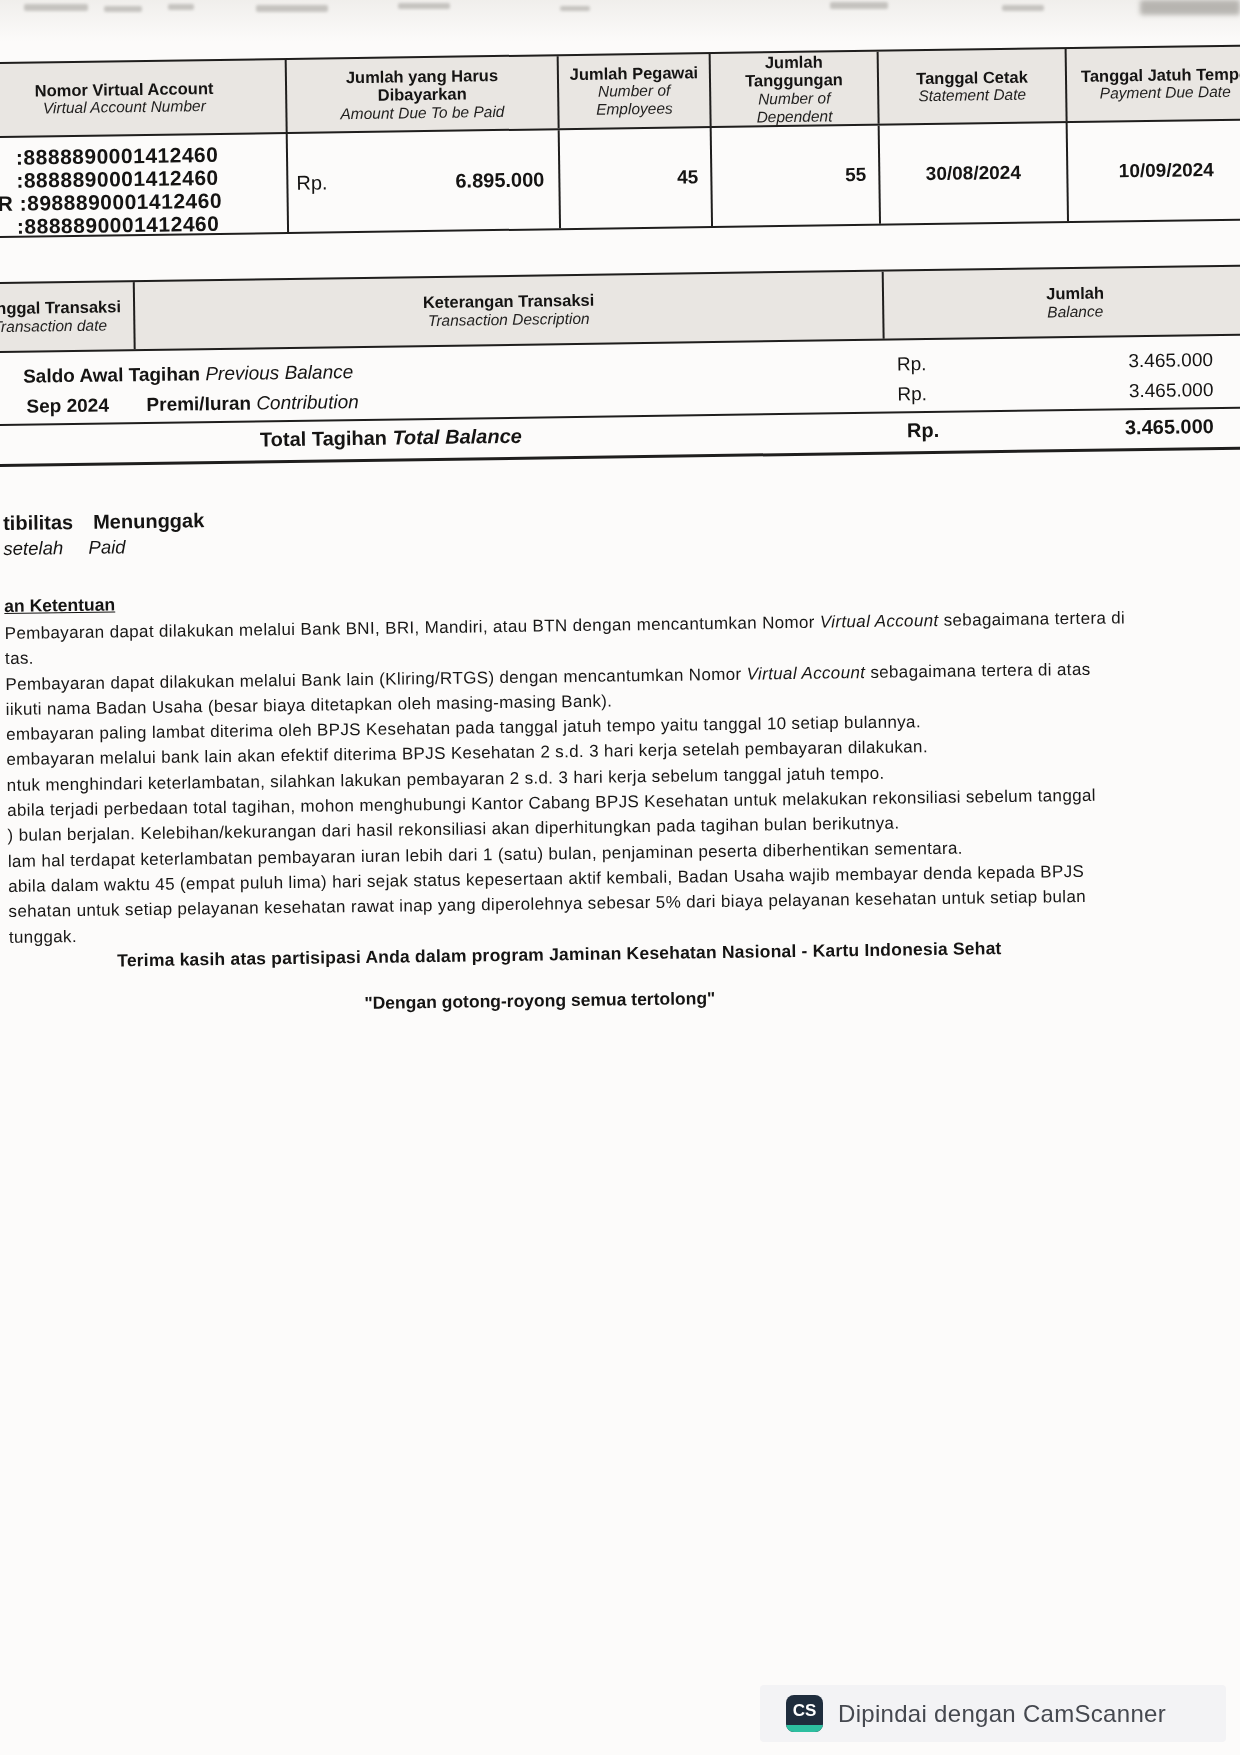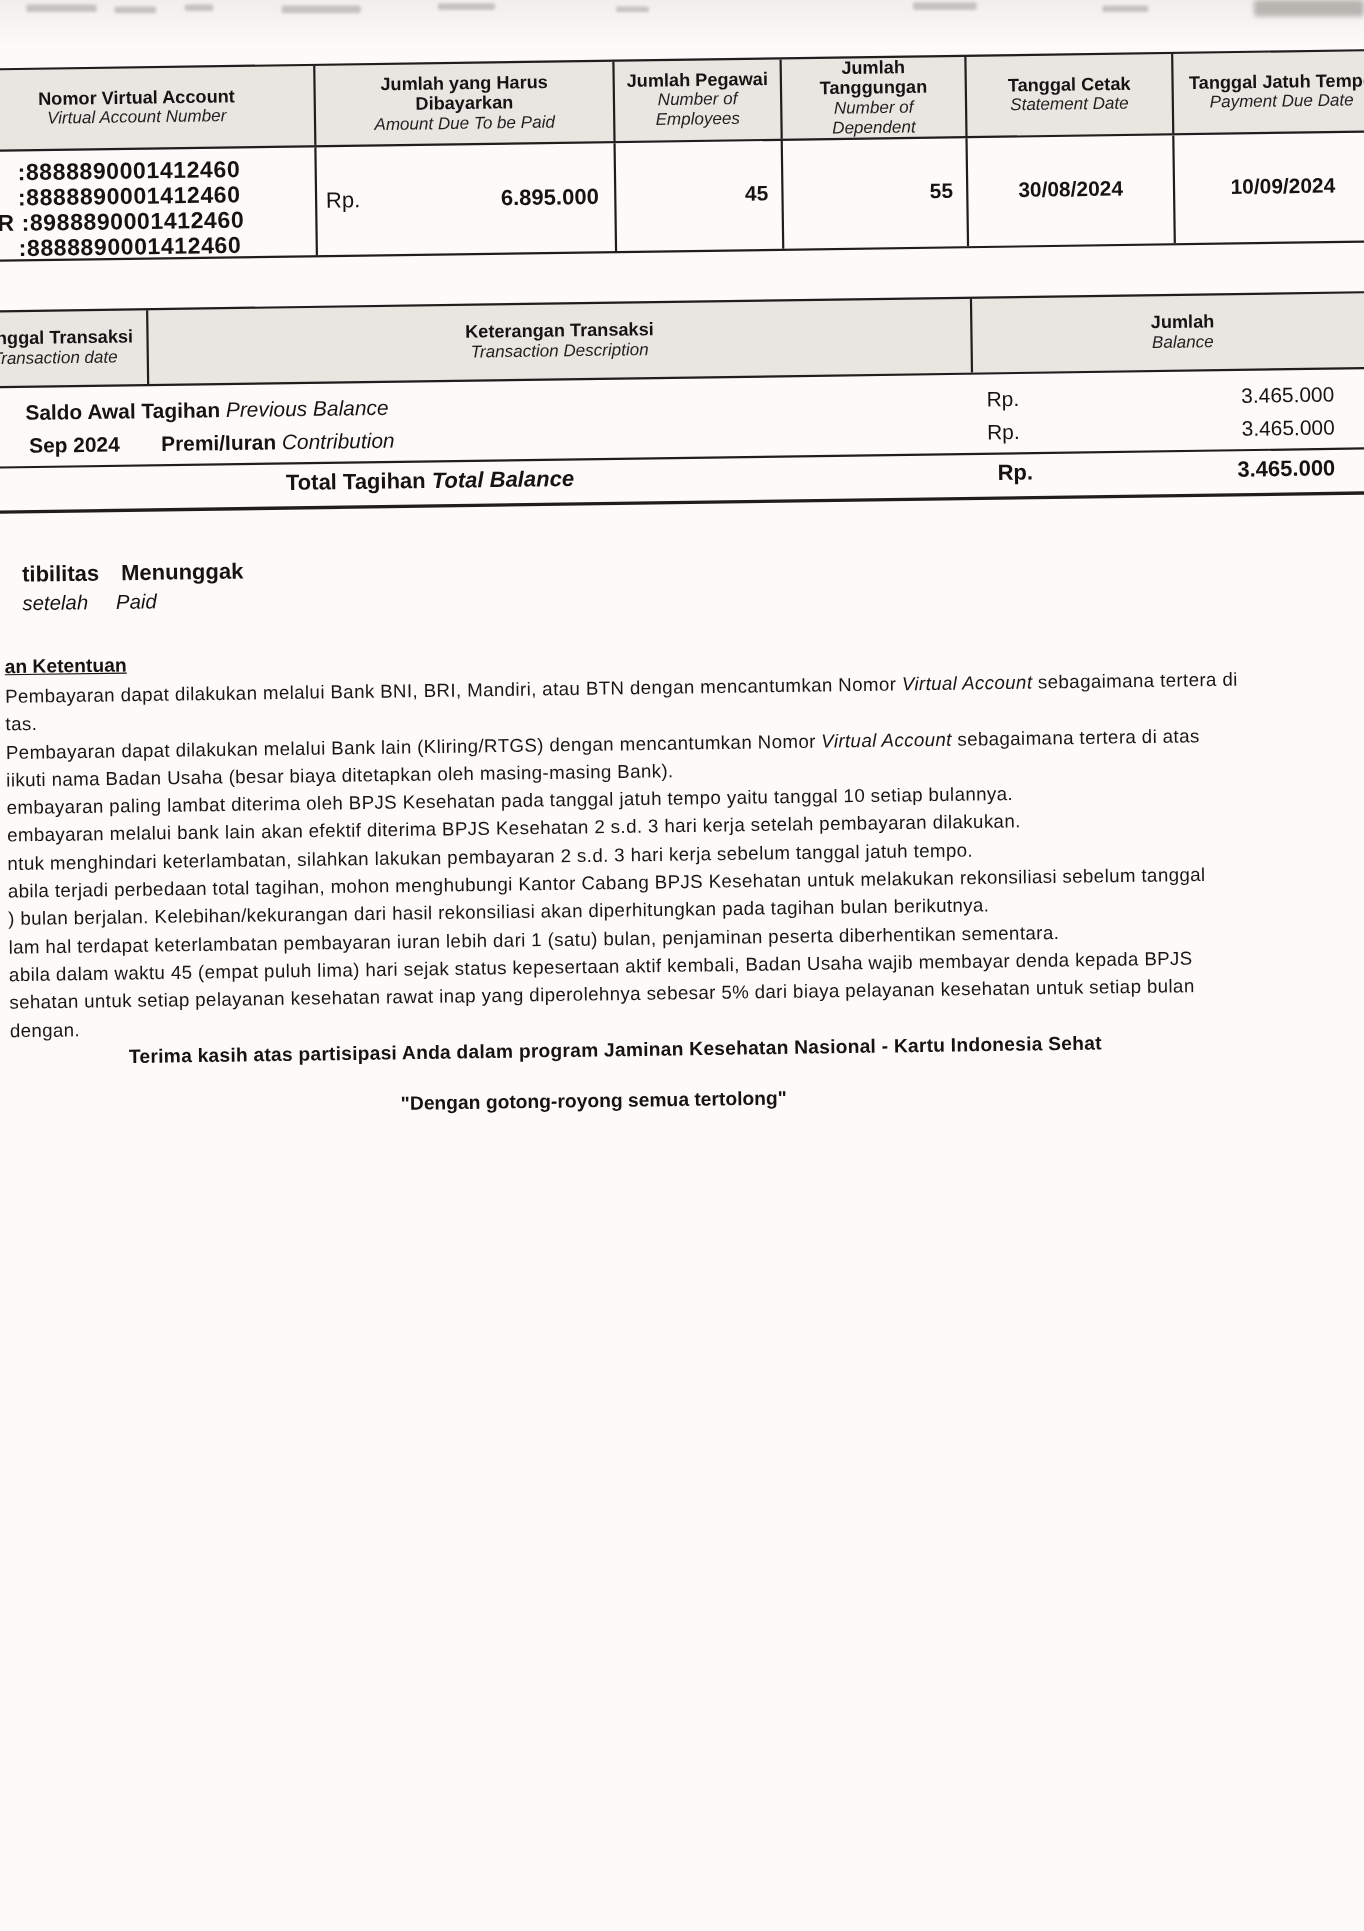--- a/index.html
+++ b/index.html
@@ -62,21 +62,21 @@
   .row1{ top:84px; } .row1 .desc{ left:56px; }
   .row2{ top:114px; } .row2 .desc{ left:179px; }
   .sepline{ position:absolute; left:0; top:142px; width:1300px; border-top:2.5px solid #1f1e1d; }
   .rowT{ top:150px; height:32px; }
   .rowT .desc{ left:292px; font-size:20px; }
   .rowT .rp{ left:939px; font-weight:bold; font-size:20px; }
   .rowT .amt{ font-weight:bold; font-size:20px; }
   .botline{ position:absolute; left:0; top:182px; width:1300px; border-top:3px solid #1f1e1d; }
 
   
-  .collect{ position:absolute; left:17px; top:512px; }
+  .collect{ position:absolute; left:0; top:512px; }
   .collect .r1{ position:relative; height:26px; font-weight:bold; font-size:20px; }
   .collect .r1 .val{ position:absolute; left:90px; }
   .collect .r2{ position:relative; height:24px; font-style:italic; font-size:18.5px; }
   .collect .r2 .val{ position:absolute; left:85px; }
 
   
   .terms{ position:absolute; left:0; top:596px; width:1260px; }
   .terms .heading{ font-weight:bold; font-size:17.5px; text-decoration:underline; margin-bottom:7px; }
   .tline{ height:25.3px; font-size:17px; letter-spacing:.35px; white-space:nowrap; color:#181716; }
   .tline i{ font-style:italic; }
@@ -217,22 +217,29 @@
       <div class="tline"><span>Pembayaran dapat dilakukan melalui Bank lain (Kliring/RTGS) dengan mencantumkan Nomor </span><i>Virtual Account</i><span> sebagaimana tertera di atas</span></div>
       <div class="tline"><span>iikuti nama Badan Usaha (besar biaya ditetapkan oleh masing-masing Bank).</span><i></i><span></span></div>
       <div class="tline"><span>embayaran paling lambat diterima oleh BPJS Kesehatan pada tanggal jatuh tempo yaitu tanggal 10 setiap bulannya.</span><i></i><span></span></div>
       <div class="tline"><span>embayaran melalui bank lain akan efektif diterima BPJS Kesehatan 2 s.d. 3 hari kerja setelah pembayaran dilakukan.</span><i></i><span></span></div>
       <div class="tline"><span>ntuk menghindari keterlambatan, silahkan lakukan pembayaran 2 s.d. 3 hari kerja sebelum tanggal jatuh tempo.</span><i></i><span></span></div>
       <div class="tline"><span>abila terjadi perbedaan total tagihan, mohon menghubungi Kantor Cabang BPJS Kesehatan untuk melakukan rekonsiliasi sebelum tanggal</span><i></i><span></span></div>
       <div class="tline"><span>) bulan berjalan. Kelebihan/kekurangan dari hasil rekonsiliasi akan diperhitungkan pada tagihan bulan berikutnya.</span><i></i><span></span></div>
       <div class="tline"><span>lam hal terdapat keterlambatan pembayaran iuran lebih dari 1 (satu) bulan, penjaminan peserta diberhentikan sementara.</span><i></i><span></span></div>
       <div class="tline"><span>abila dalam waktu 45 (empat puluh lima) hari sejak status kepesertaan aktif kembali, Badan Usaha wajib membayar denda kepada BPJS</span><i></i><span></span></div>
       <div class="tline"><span>sehatan untuk setiap pelayanan kesehatan rawat inap yang diperolehnya sebesar 5% dari biaya pelayanan kesehatan untuk setiap bulan</span><i></i><span></span></div>
-      <div class="tline"><span>dengan.</span><i></i><span></span></div>
+      <div class="tline"><span>tunggak.</span><i></i><span></span></div>
     </div>
 
     <div class="thanks">Terima kasih atas partisipasi Anda dalam program Jaminan Kesehatan Nasional - Kartu Indonesia Sehat</div>
     <div class="quote">"Dengan gotong-royong semua tertolong"</div>
 
   </div>
 
+  <div class="cs-badge">
+    <div class="cs-icon">
+      <div class="cs-txt">CS</div>
+      <div class="cs-bar"></div>
+    </div>
+    <div class="cs-label">Dipindai dengan CamScanner</div>
+  </div>
 
 </div>
 
 </body></html>

